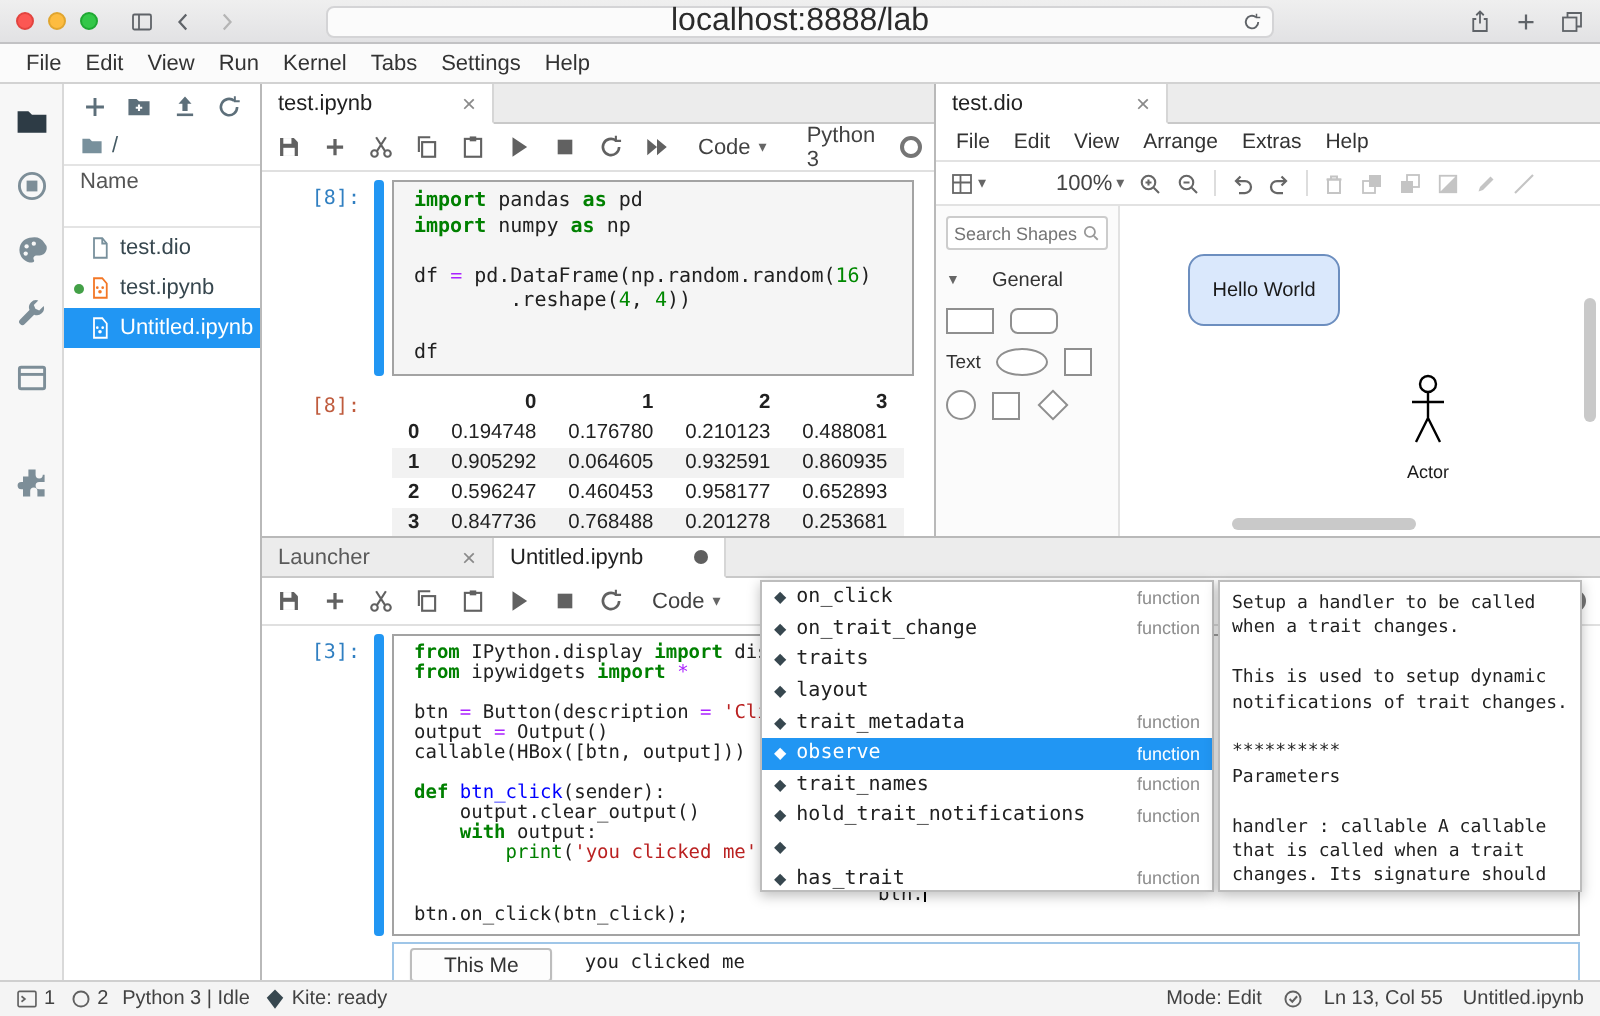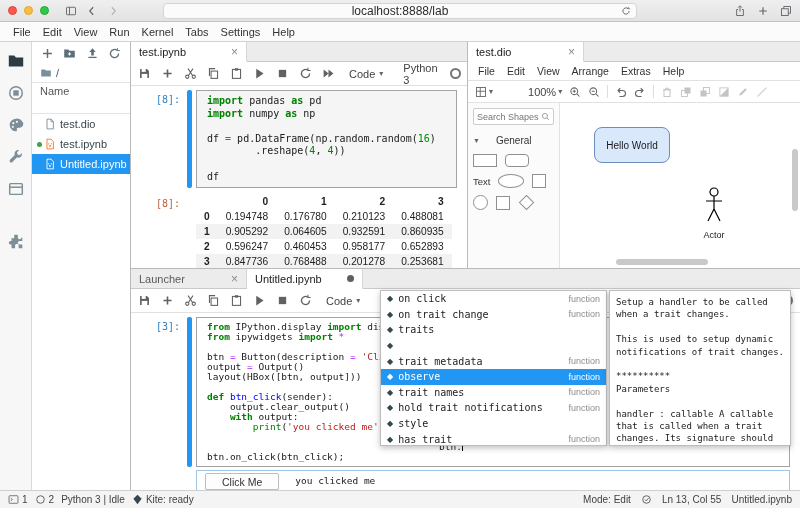--- a/index.html
+++ b/index.html
@@ -8,21 +8,21 @@
   #app { position:relative; width:800px; height:508px; background:#fff; }
 
   
   #chrome { position:relative; height:22px; background:linear-gradient(#efefef,#e2e2e4); border-bottom:1px solid #c2c2c4; display:flex; align-items:center; padding:0 8px; }
   .traffic { width:9px; height:9px; border-radius:50%; margin-right:7px; }
   .t-red{background:#fc5753;border:1px solid #e2443f;}
   .t-yel{background:#fdbc40;border:1px solid #e0a52f;}
   .t-grn{background:#33c748;border:1px solid #1fa833;}
   .chrome-ic{ margin-left:9px; display:flex; align-items:center; }
   .chrome-ic svg{ width:12px; height:12px; display:block; }
-  #addressbar { position:absolute; left:163px; top:3px; width:474px; height:16px; background:#fbfbfb; border:1px solid #d4d4d6; border-radius:4px; display:flex; align-items:center; justify-content:center; font-size:12px; color:#2b2b2b; }
+  #addressbar { position:absolute; left:163px; top:3px; width:474px; height:16px; background:#fbfbfb; border:1px solid #d4d4d6; border-radius:4px; display:flex; align-items:center; justify-content:center; font-size:16px; color:#2b2b2b; }
   #addr-reload{ position:absolute; right:5px; top:2px; }
   #addr-reload svg{ width:10px; height:10px; display:block; }
   .chrome-right{ position:absolute; right:8px; top:0; height:22px; display:flex; align-items:center; gap:11px; }
   .chrome-right svg{ width:12px; height:12px; display:block; }
 
   
   #menubar { height:20px; background:#fbfbfb; border-bottom:1px solid #d2d2d2; display:flex; align-items:center; padding-left:8px; }
   #menubar .menu-item { font-size:11px; color:#333; padding:0 5px; margin-right:2px; cursor:default; }
 
   
@@ -662,35 +662,35 @@
         <div class="nb-content">
           <div class="cell">
             <span class="prompt">[3]:</span>
             <span class="collapser"></span>
             <div class="editor" id="nb-bottom-editor">
                 <div class="code-line"><span class="tk-kw">from</span><span class="tk-pl"> IPython.display </span><span class="tk-kw">import</span><span class="tk-pl"> display</span></div>
                 <div class="code-line"><span class="tk-kw">from</span><span class="tk-pl"> ipywidgets </span><span class="tk-kw">import</span><span class="tk-pl"> </span><span class="tk-op">*</span></div>
                 <div class="code-line">&nbsp;</div>
                 <div class="code-line"><span class="tk-pl">btn </span><span class="tk-op">=</span><span class="tk-pl"> Button(description </span><span class="tk-op">=</span><span class="tk-pl"> </span><span class="tk-st">'Click Me!'</span><span class="tk-pl">)</span></div>
                 <div class="code-line"><span class="tk-pl">output </span><span class="tk-op">=</span><span class="tk-pl"> Output()</span></div>
-                <div class="code-line"><span class="tk-pl">layout(HBox([btn, output]))</span></div>
+                <div class="code-line"><span class="tk-pl">callable(HBox([btn, output]))</span></div>
                 <div class="code-line">&nbsp;</div>
                 <div class="code-line"><span class="tk-kw">def</span><span class="tk-pl"> </span><span class="tk-fn">btn_click</span><span class="tk-pl">(sender):</span></div>
                 <div class="code-line"><span class="tk-pl">    output.clear_output()</span></div>
                 <div class="code-line"><span class="tk-pl">    </span><span class="tk-kw">with</span><span class="tk-pl"> output:</span></div>
                 <div class="code-line"><span class="tk-pl">        </span><span class="tk-bi">print</span><span class="tk-pl">(</span><span class="tk-st">'you clicked me'</span><span class="tk-pl">)</span></div>
                 <div class="code-line">&nbsp;</div>
                 <div class="code-line current-line"><span class="tk-pl">btn.</span><span class="cursor"></span></div>
                 <div class="code-line"><span class="tk-pl">btn.on_click(btn_click);</span></div>
               </div>
           </div>
           <div class="widget-row">
             <span class="prompt"></span>
             <div class="widget-box">
-              <span class="jw-button">Click Me</span>
+              <span class="jw-button">This Me</span>
               <span class="jw-output">you clicked me</span>
             </div>
           </div>
         </div>
       </div>
     </div>
   </div>
 
   <div id="completer">
       <div class="completer-item">
@@ -703,20 +703,21 @@
         <span class="comp-label">on_trait_change</span>
         <span class="comp-kind">function</span>
       </div>
       <div class="completer-item">
         <span class="kite-glyph">◆</span>
         <span class="comp-label">traits</span>
         <span class="comp-kind"></span>
       </div>
       <div class="completer-item">
         <span class="kite-glyph">◆</span>
+        <span class="comp-label">layout</span>
         <span class="comp-kind"></span>
       </div>
       <div class="completer-item">
         <span class="kite-glyph">◆</span>
         <span class="comp-label">trait_metadata</span>
         <span class="comp-kind">function</span>
       </div>
       <div class="completer-item selected">
         <span class="kite-glyph">◆</span>
         <span class="comp-label">observe</span>
@@ -727,21 +728,20 @@
         <span class="comp-label">trait_names</span>
         <span class="comp-kind">function</span>
       </div>
       <div class="completer-item">
         <span class="kite-glyph">◆</span>
         <span class="comp-label">hold_trait_notifications</span>
         <span class="comp-kind">function</span>
       </div>
       <div class="completer-item">
         <span class="kite-glyph">◆</span>
-        <span class="comp-label">style</span>
         <span class="comp-kind"></span>
       </div>
       <div class="completer-item">
         <span class="kite-glyph">◆</span>
         <span class="comp-label">has_trait</span>
         <span class="comp-kind">function</span>
       </div>
     </div>
 
   <div id="doc-panel">Setup a handler to be called when a trait changes.

